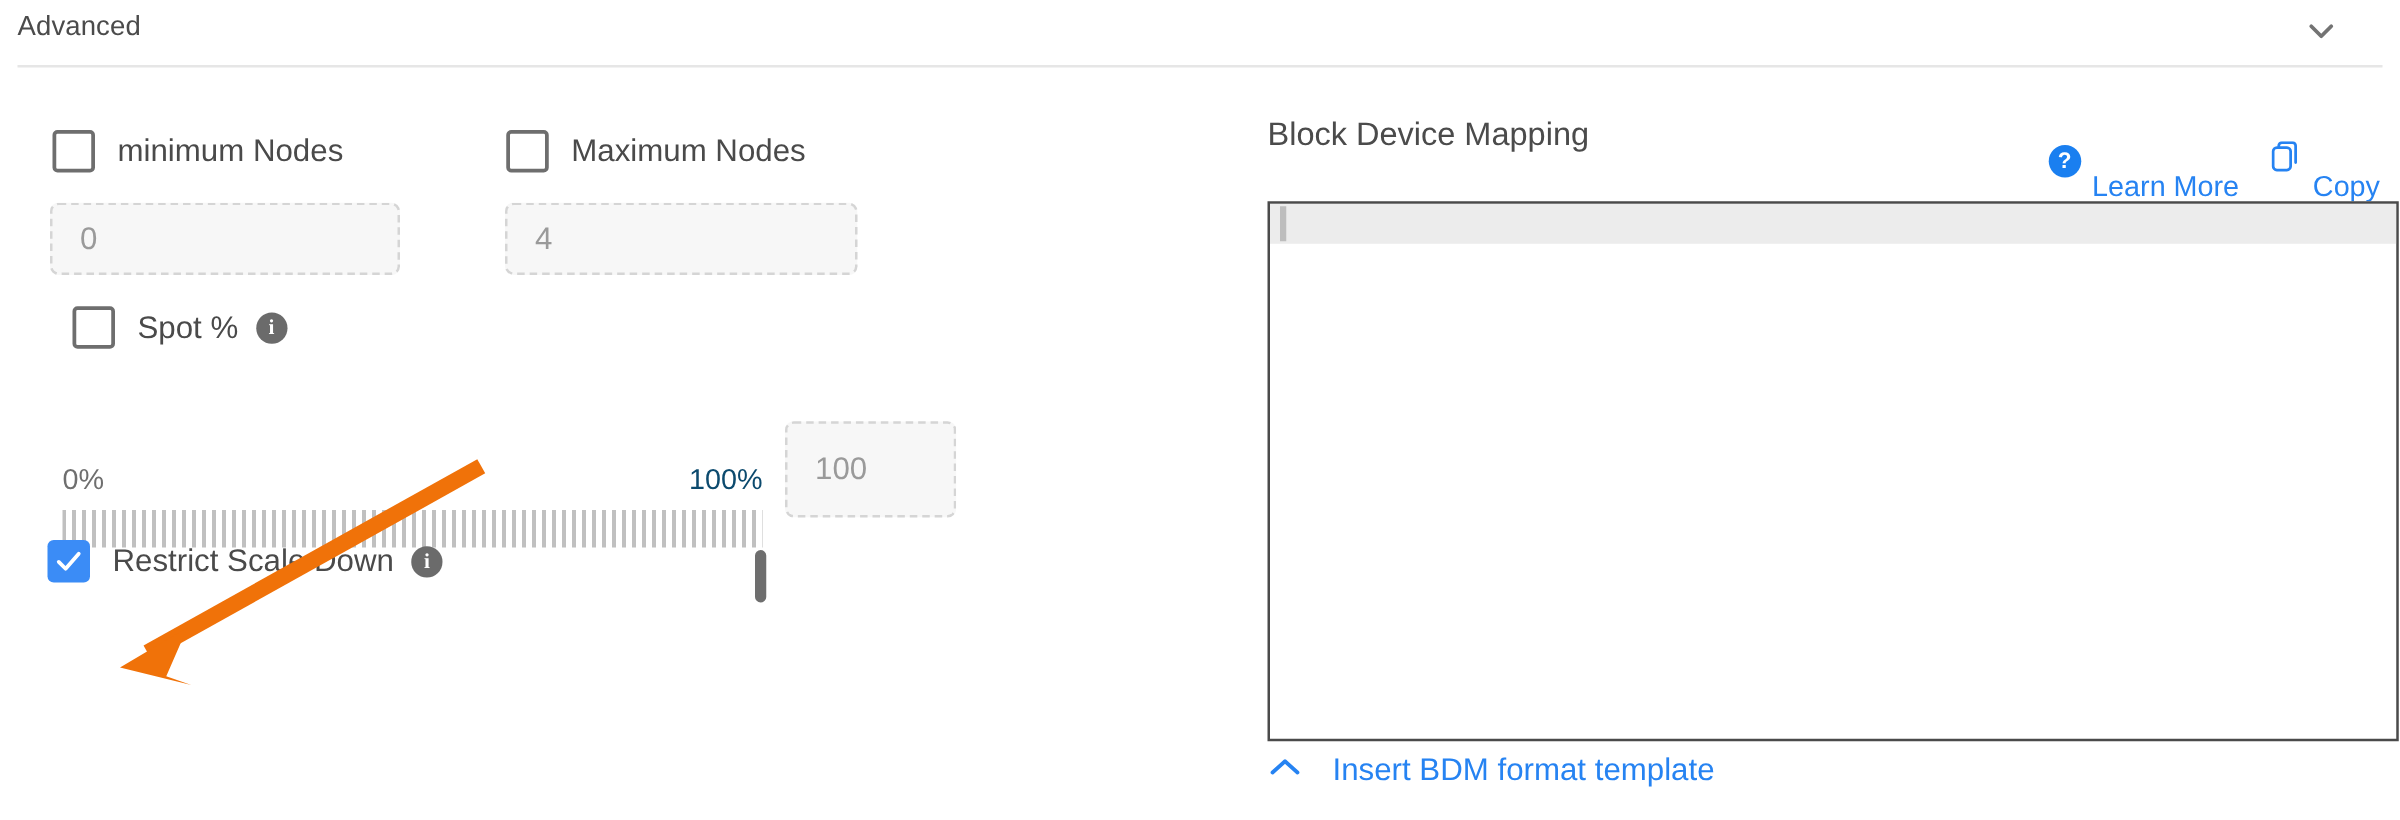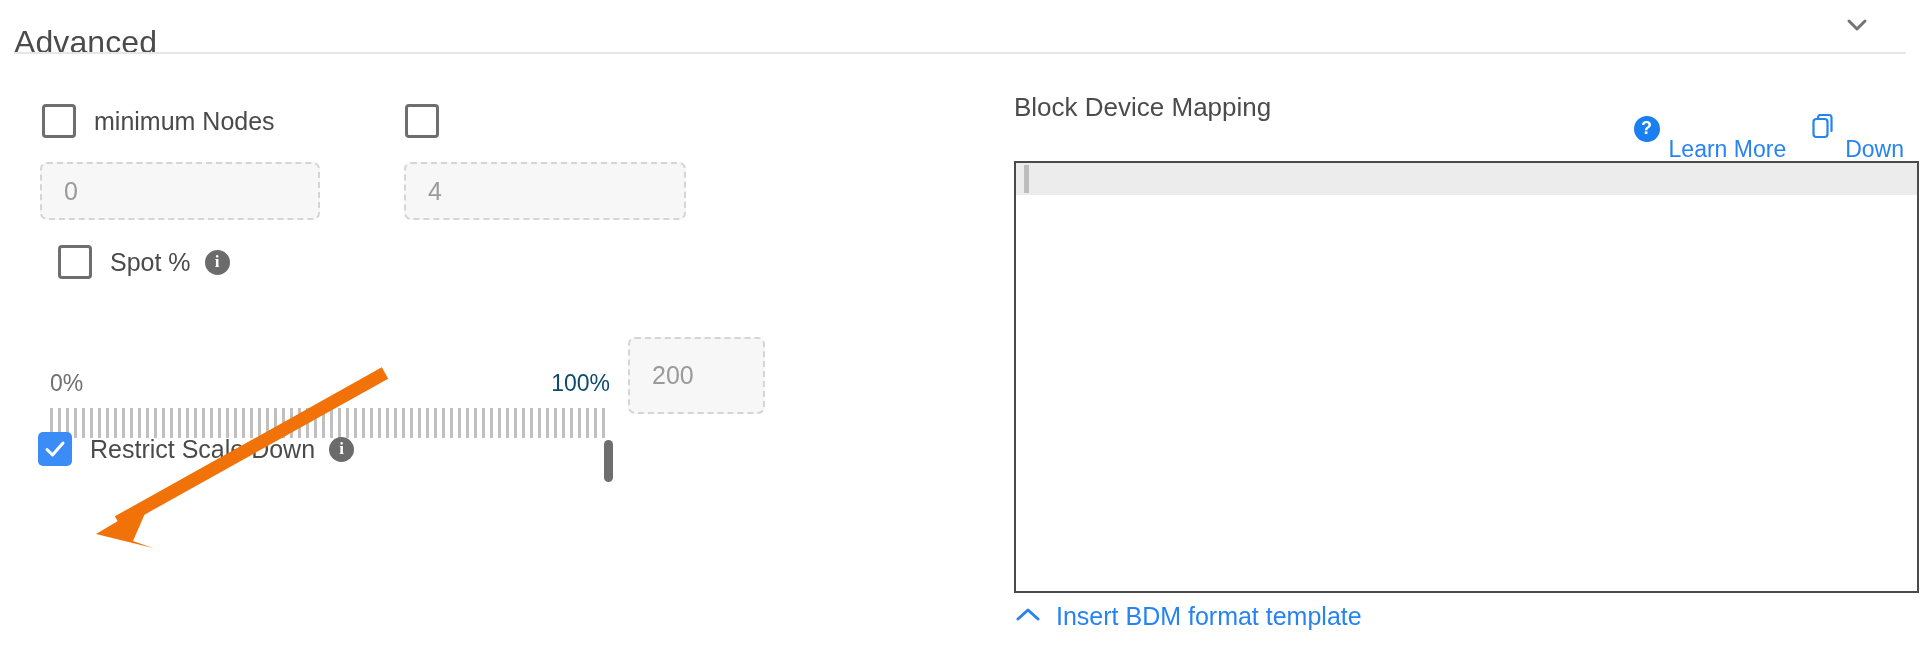--- a/index.html
+++ b/index.html
@@ -10,22 +10,22 @@
     color:#4a4a4a;
     overflow:hidden;
     position:relative;
   }
   
   .panel-header{
     position:absolute;left:0;top:0;width:1920px;height:54px;
     box-sizing:border-box;
   }
   .panel-title{
-    position:absolute;left:14px;top:24px;
-    font-size:32px;color:#4b4b4b;font-weight:400;letter-spacing:.1px;
+    position:absolute;left:14px;top:8px;
+    font-size:22px;color:#4b4b4b;font-weight:400;letter-spacing:.1px;
   }
   .collapse-chevron{
     position:absolute;right:48px;top:10px;
     width:30px;height:30px;cursor:pointer;
   }
   .header-rule{
     position:absolute;left:14px;top:52px;width:1892px;height:2px;
     background:#e6e6e6;
   }
   
@@ -89,21 +89,21 @@
     box-sizing:border-box;border:2px solid #4a4a4a;background:#fff;
     overflow:hidden;cursor:text;
   }
   .editor-line{
     position:absolute;left:0;top:0;width:100%;height:32px;background:#ececec;
   }
   .editor-caret{
     position:absolute;left:8px;top:2px;width:5px;height:28px;background:#bdbdbd;
   }
   .bdm-link-row{
-    position:absolute;left:14px;top:548px;display:flex;align-items:center;gap:14px;
+    position:absolute;left:14px;top:548px;display:flex;align-items:center;gap:24px;
     cursor:pointer;
   }
   .bdm-link-text{font-size:25px;color:#2683f2;}
   
   .anno{position:absolute;left:0;top:0;width:1920px;height:656px;pointer-events:none;}
 </style>
 </head>
 <body>
 
 <div class="panel-header">
@@ -121,40 +121,41 @@
   <div class="cb-row" style="left:42px;top:50px;">
     <div class="cbox"></div>
     <div class="cb-label">minimum Nodes</div>
   </div>
   <div class="ghost-input" style="left:40px;top:108px;width:280px;height:58px;">
     <span>0</span>
   </div>
 
   <div class="cb-row" style="left:405px;top:50px;">
     <div class="cbox"></div>
+    <div class="cb-label">Maximum Nodes</div>
   </div>
   <div class="ghost-input" style="left:404px;top:108px;width:282px;height:58px;">
     <span>4</span>
   </div>
 
   <div class="cb-row" style="left:58px;top:191px;">
     <div class="cbox"></div>
     <div class="cb-label">Spot %</div>
     <div class="info-ico">i</div>
   </div>
 
   <div class="slider-wrap">
     <div class="slider-min">0%</div>
     <div class="slider-max">100%</div>
     <div class="slider-track">
       <div class="slider-handle"></div>
     </div>
   </div>
   <div class="ghost-input" style="left:628px;top:283px;width:137px;height:77px;">
-    <span>200</span>
+    <span>100</span>
   </div>
 
   <div class="cb-row" style="left:38px;top:378px;">
     <div class="cbox checked">
       <svg width="26" height="26" viewBox="0 0 26 26" aria-hidden="true">
         <polyline points="5,13.5 10.5,19 21,7" fill="none" stroke="#ffffff" stroke-width="3" stroke-linecap="round" stroke-linejoin="round"></polyline>
       </svg>
     </div>
     <div class="cb-label">Restrict Scale Down</div>
     <div class="info-ico">i</div>
@@ -169,21 +170,21 @@
       <div class="q-ico">?</div>
       <span class="act-text">Learn More</span>
     </div>
     <div class="act">
       <span>
         <svg width="24" height="26" viewBox="0 0 24 26" aria-hidden="true">
           <rect x="1.5" y="5" width="14" height="18" rx="3" fill="none" stroke="#2683f2" stroke-width="2.2"></rect>
           <path d="M6 5 V3.5 A2.5 2.5 0 0 1 8.5 1 H17 A2.5 2.5 0 0 1 19.5 3.5 V17" fill="none" stroke="#2683f2" stroke-width="2.2" stroke-linecap="round"></path>
         </svg>
       </span>
-      <span class="act-text">Down</span>
+      <span class="act-text">Copy</span>
     </div>
   </div>
 
   <div class="editor">
     <div class="editor-line"></div>
     <div class="editor-caret"></div>
     <span></span>
   </div>
 
   <div class="bdm-link-row">

